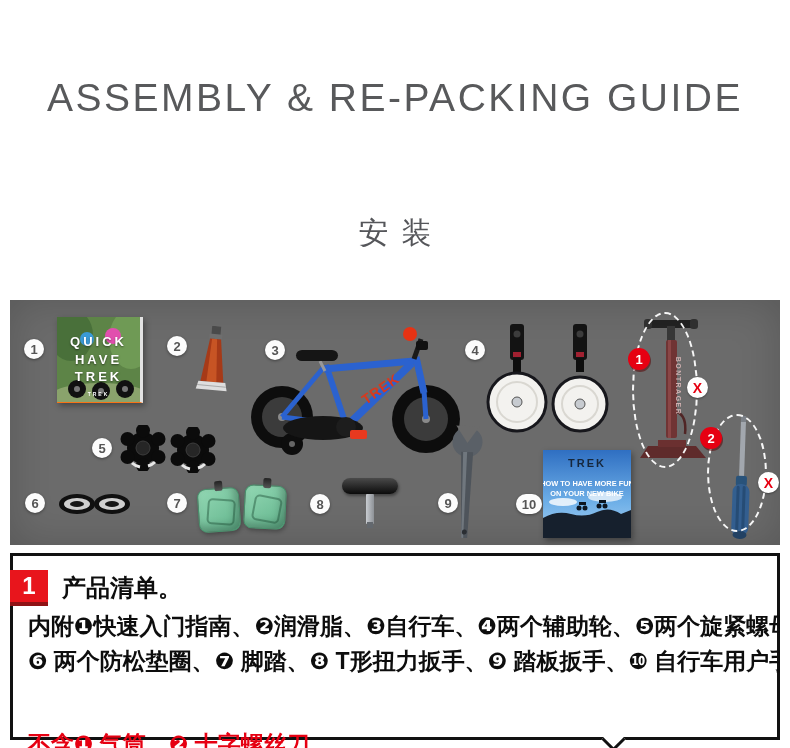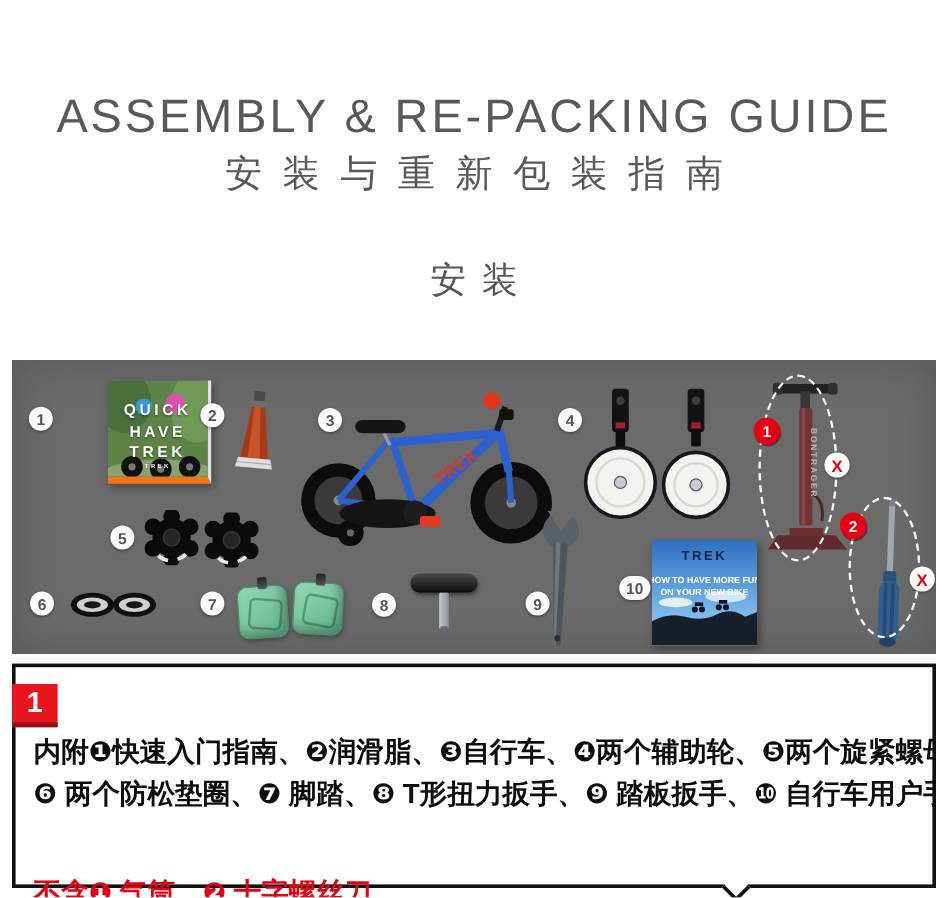--- a/index.html
+++ b/index.html
@@ -27,22 +27,22 @@
   .badge.red { width:22px; height:22px; background:#e60012; color:#fff;
     box-shadow:1px 2px 0 rgba(90,5,8,.55); }
   .xmark { position:absolute; width:21px; height:21px; border-radius:50%;
     background:#fff; color:#e60012; font-size:14px; font-weight:bold;
     display:flex; align-items:center; justify-content:center;
     box-shadow:0 1px 2px rgba(0,0,0,.35); }
   .dashed-ellipse { position:absolute; border:2px dashed #fff; border-radius:50%; opacity:.95; }
 
   
   .qsg { position:absolute; left:47px; top:17px; width:86px; height:86px;
-    border-right:3px solid #e2e2e2; border-bottom:6px solid #f97316;
-    box-shadow:2px 3px 6px rgba(0,0,0,.35); overflow:hidden;margin-left:33px; }
+    border-right:3px solid #e2e2e2; border-bottom:1px solid #f97316;
+    box-shadow:2px 3px 6px rgba(0,0,0,.35); overflow:hidden; }
   .qsg svg { position:absolute; left:0; top:0; }
   .qsg-text { position:absolute; left:0; top:16px; width:100%; text-align:center;
     color:#fff; font-weight:bold; font-size:13px; line-height:1.35; letter-spacing:3px;
     text-shadow:0 1px 2px rgba(0,0,0,.5); }
   .qsg-brand { position:absolute; bottom:5px; width:100%; text-align:center;
     color:#fff; font-size:5px; letter-spacing:2px; font-weight:bold; }
 
   
   .manual { position:absolute; left:533px; top:150px; width:88px; height:88px;
     box-shadow:2px 3px 6px rgba(0,0,0,.35); overflow:hidden; }
@@ -84,21 +84,20 @@
   .notch { position:absolute; left:592px; bottom:-11px; width:17px; height:17px;
     background:#fff; border-right:3px solid #111; border-bottom:3px solid #111;
     transform:rotate(45deg); }
 </style>
 </head>
 <body>
 
 <div class="page">
 
   <div class="title-en">ASSEMBLY &amp; RE-PACKING GUIDE</div>
-  <div class="title-zh">安装与重新包装指南</div>
   <div class="section-zh">安装</div>
 
   <div class="panel">
 
     <div class="qsg">
       <svg width="86" height="86" viewBox="0 0 86 86">
         <rect width="86" height="86" fill="#5d8447"></rect>
         <ellipse cx="14" cy="18" rx="22" ry="26" fill="#49703a"></ellipse>
         <ellipse cx="74" cy="22" rx="22" ry="30" fill="#6f9a55"></ellipse>
         <ellipse cx="43" cy="80" rx="50" ry="14" fill="#8aa36c"></ellipse>
@@ -285,27 +284,28 @@
 
     <div class="badge" style="left:14px;top:39px">1</div>
     <div class="badge" style="left:157px;top:36px">2</div>
     <div class="badge" style="left:255px;top:40px">3</div>
     <div class="badge" style="left:455px;top:40px">4</div>
     <div class="badge" style="left:82px;top:138px">5</div>
     <div class="badge" style="left:15px;top:193px">6</div>
     <div class="badge" style="left:157px;top:193px">7</div>
     <div class="badge" style="left:300px;top:194px">8</div>
     <div class="badge" style="left:428px;top:193px">9</div>
-    <div class="badge wide" style="left:506px;top:180px">10</div>
+    <div class="badge wide" style="left:506px;top:194px">10</div>
 
     <div class="badge red" style="left:618px;top:48px">1</div>
     <div class="badge red" style="left:690px;top:127px">2</div>
   </div>
 
   <div class="notes">
     <div class="notes-badge">1</div>
+    <div class="notes-heading">产品清单。</div>
     <div class="notes-line l1">内附❶快速入门指南、❷润滑脂、❸自行车、❹两个辅助轮、❺两个旋紧螺母、</div>
     <div class="notes-line l2">❻ 两个防松垫圈、❼ 脚踏、❽ T形扭力扳手、❾ 踏板扳手、❿ 自行车用户手册。</div>
     <div class="notes-line l3">不含❶ 气筒、❷ 十字螺丝刀。</div>
     <div class="notch"></div>
   </div>
 
 </div>
 
 </body></html>

